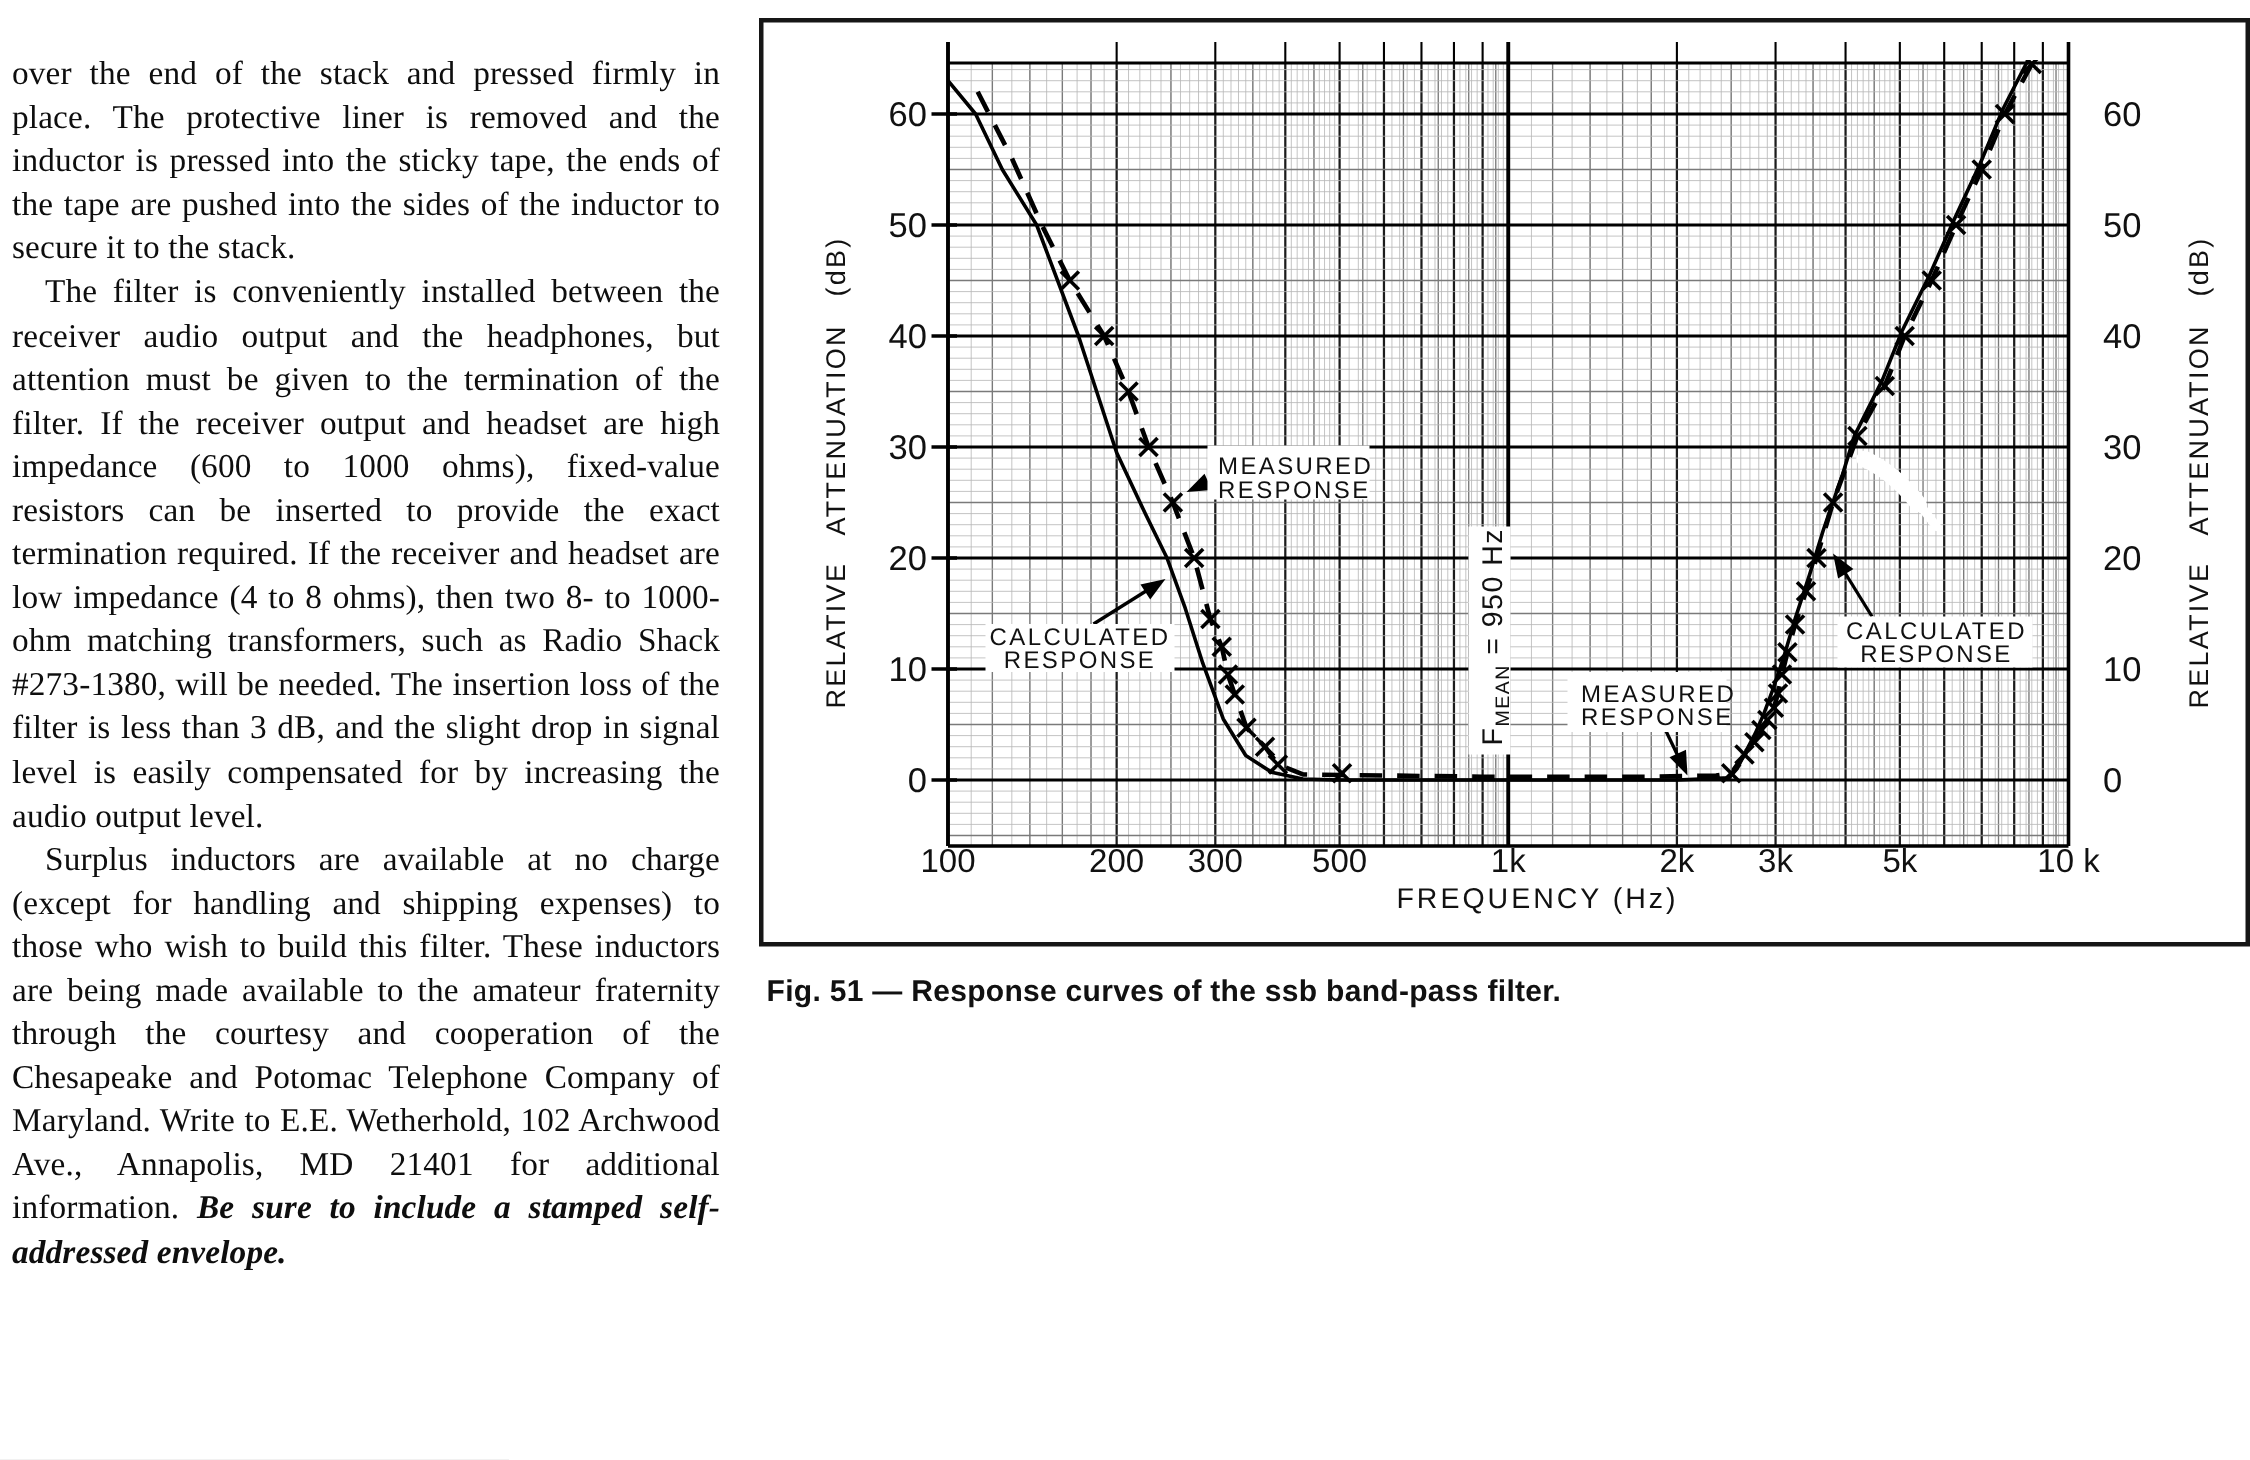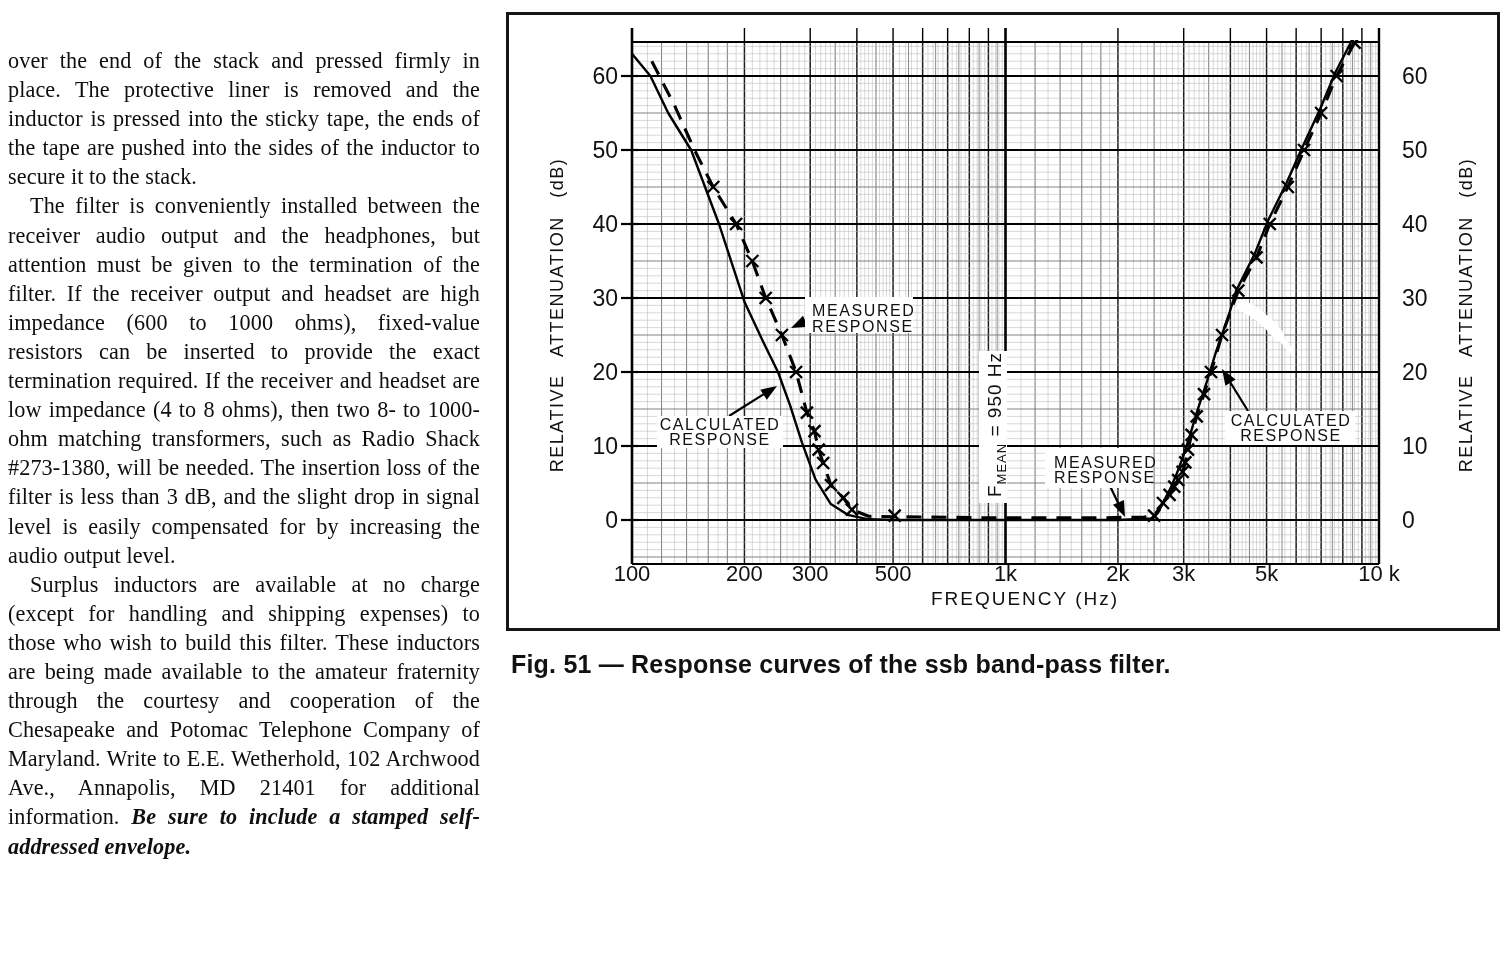--- a/index.html
+++ b/index.html
@@ -1,28 +1,28 @@
 <!DOCTYPE html>
 <html lang="en"><head>
 <meta charset="utf-8">
 <style>
   html,body{margin:0;padding:0;background:#e8e8e8;}
   .page{position:relative;width:1500px;height:973px;background:#ffffff;overflow:hidden;
         font-family:"Liberation Serif",serif;color:#0e0e0e;}
   .article{position:absolute;left:8px;top:34px;width:472px;
            font-size:22.2px;line-height:29.1px;text-align:justify;hyphens:auto;
-           letter-spacing:0.1px;margin-top:12px;}
+           letter-spacing:0.1px;}
   .article p{margin:0;}
   .article p.indent{text-indent:22px;}
   .article em{font-style:italic;font-weight:bold;}
   .figure-box{position:absolute;left:506px;top:12px;width:988px;height:613px;
               border:3px solid #161616;background:#ffffff;}
   .figure-box svg{display:block;}
   .caption{position:absolute;left:511px;top:650px;width:980px;
-           font-family:"Liberation Sans",sans-serif;font-size:25px;font-weight:bold;
+           font-family:"Liberation Sans",sans-serif;font-size:20px;font-weight:bold;
            color:#111;letter-spacing:0.2px;}
 </style>
 </head>
 <body>
 
 <div class="page">
 
   <div class="article">
     <p><span>over the end of the stack and pressed firmly in place. The protective liner is removed and the inductor is pressed into the sticky tape, the ends of the tape are pushed into the sides of the inductor to secure it to the stack.</span></p>
     <p class="indent"><span>The filter is conveniently installed between the receiver audio output and the headphones, but attention must be given to the termination of the filter. If the receiver output and headset are high impedance (600 to 1000 ohms), fixed-value resistors can be inserted to provide the exact termination required. If the receiver and headset are low impedance (4 to 8 ohms), then two 8- to 1000-ohm matching transformers, such as Radio Shack #273-1380, will be needed. The insertion loss of the filter is less than 3 dB, and the slight drop in signal level is easily compensated for by increasing the audio output level.</span></p>

